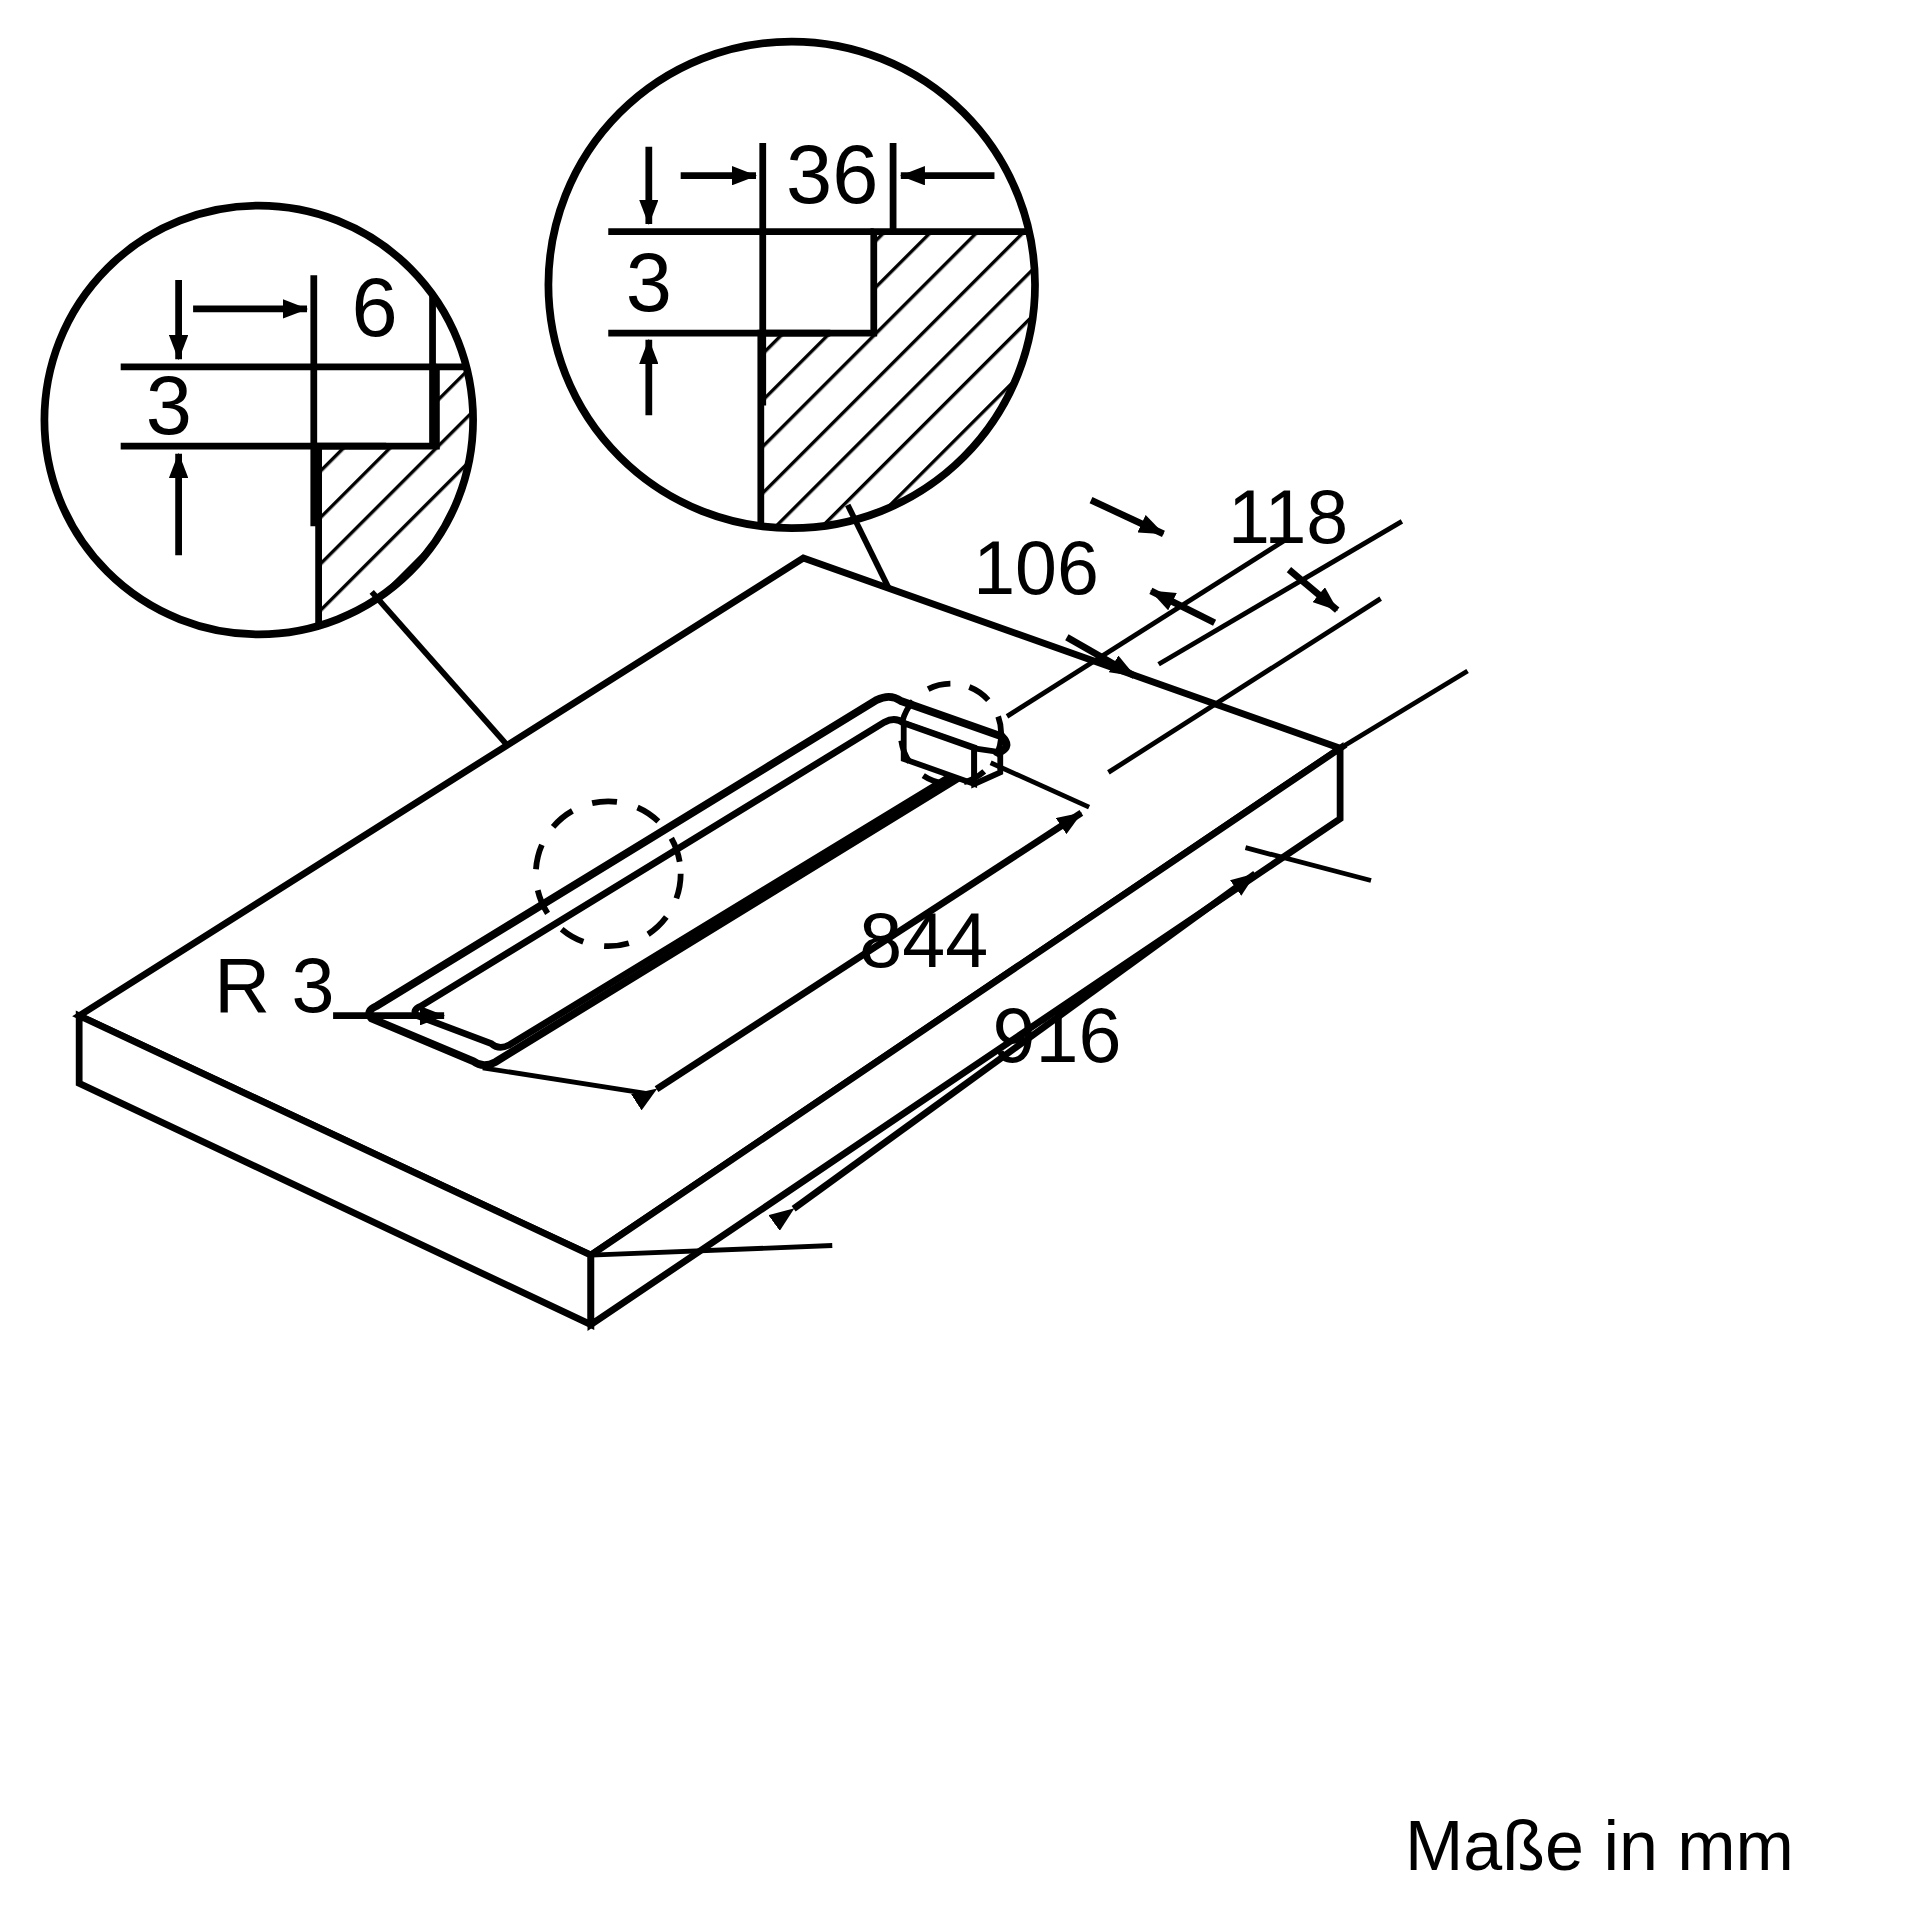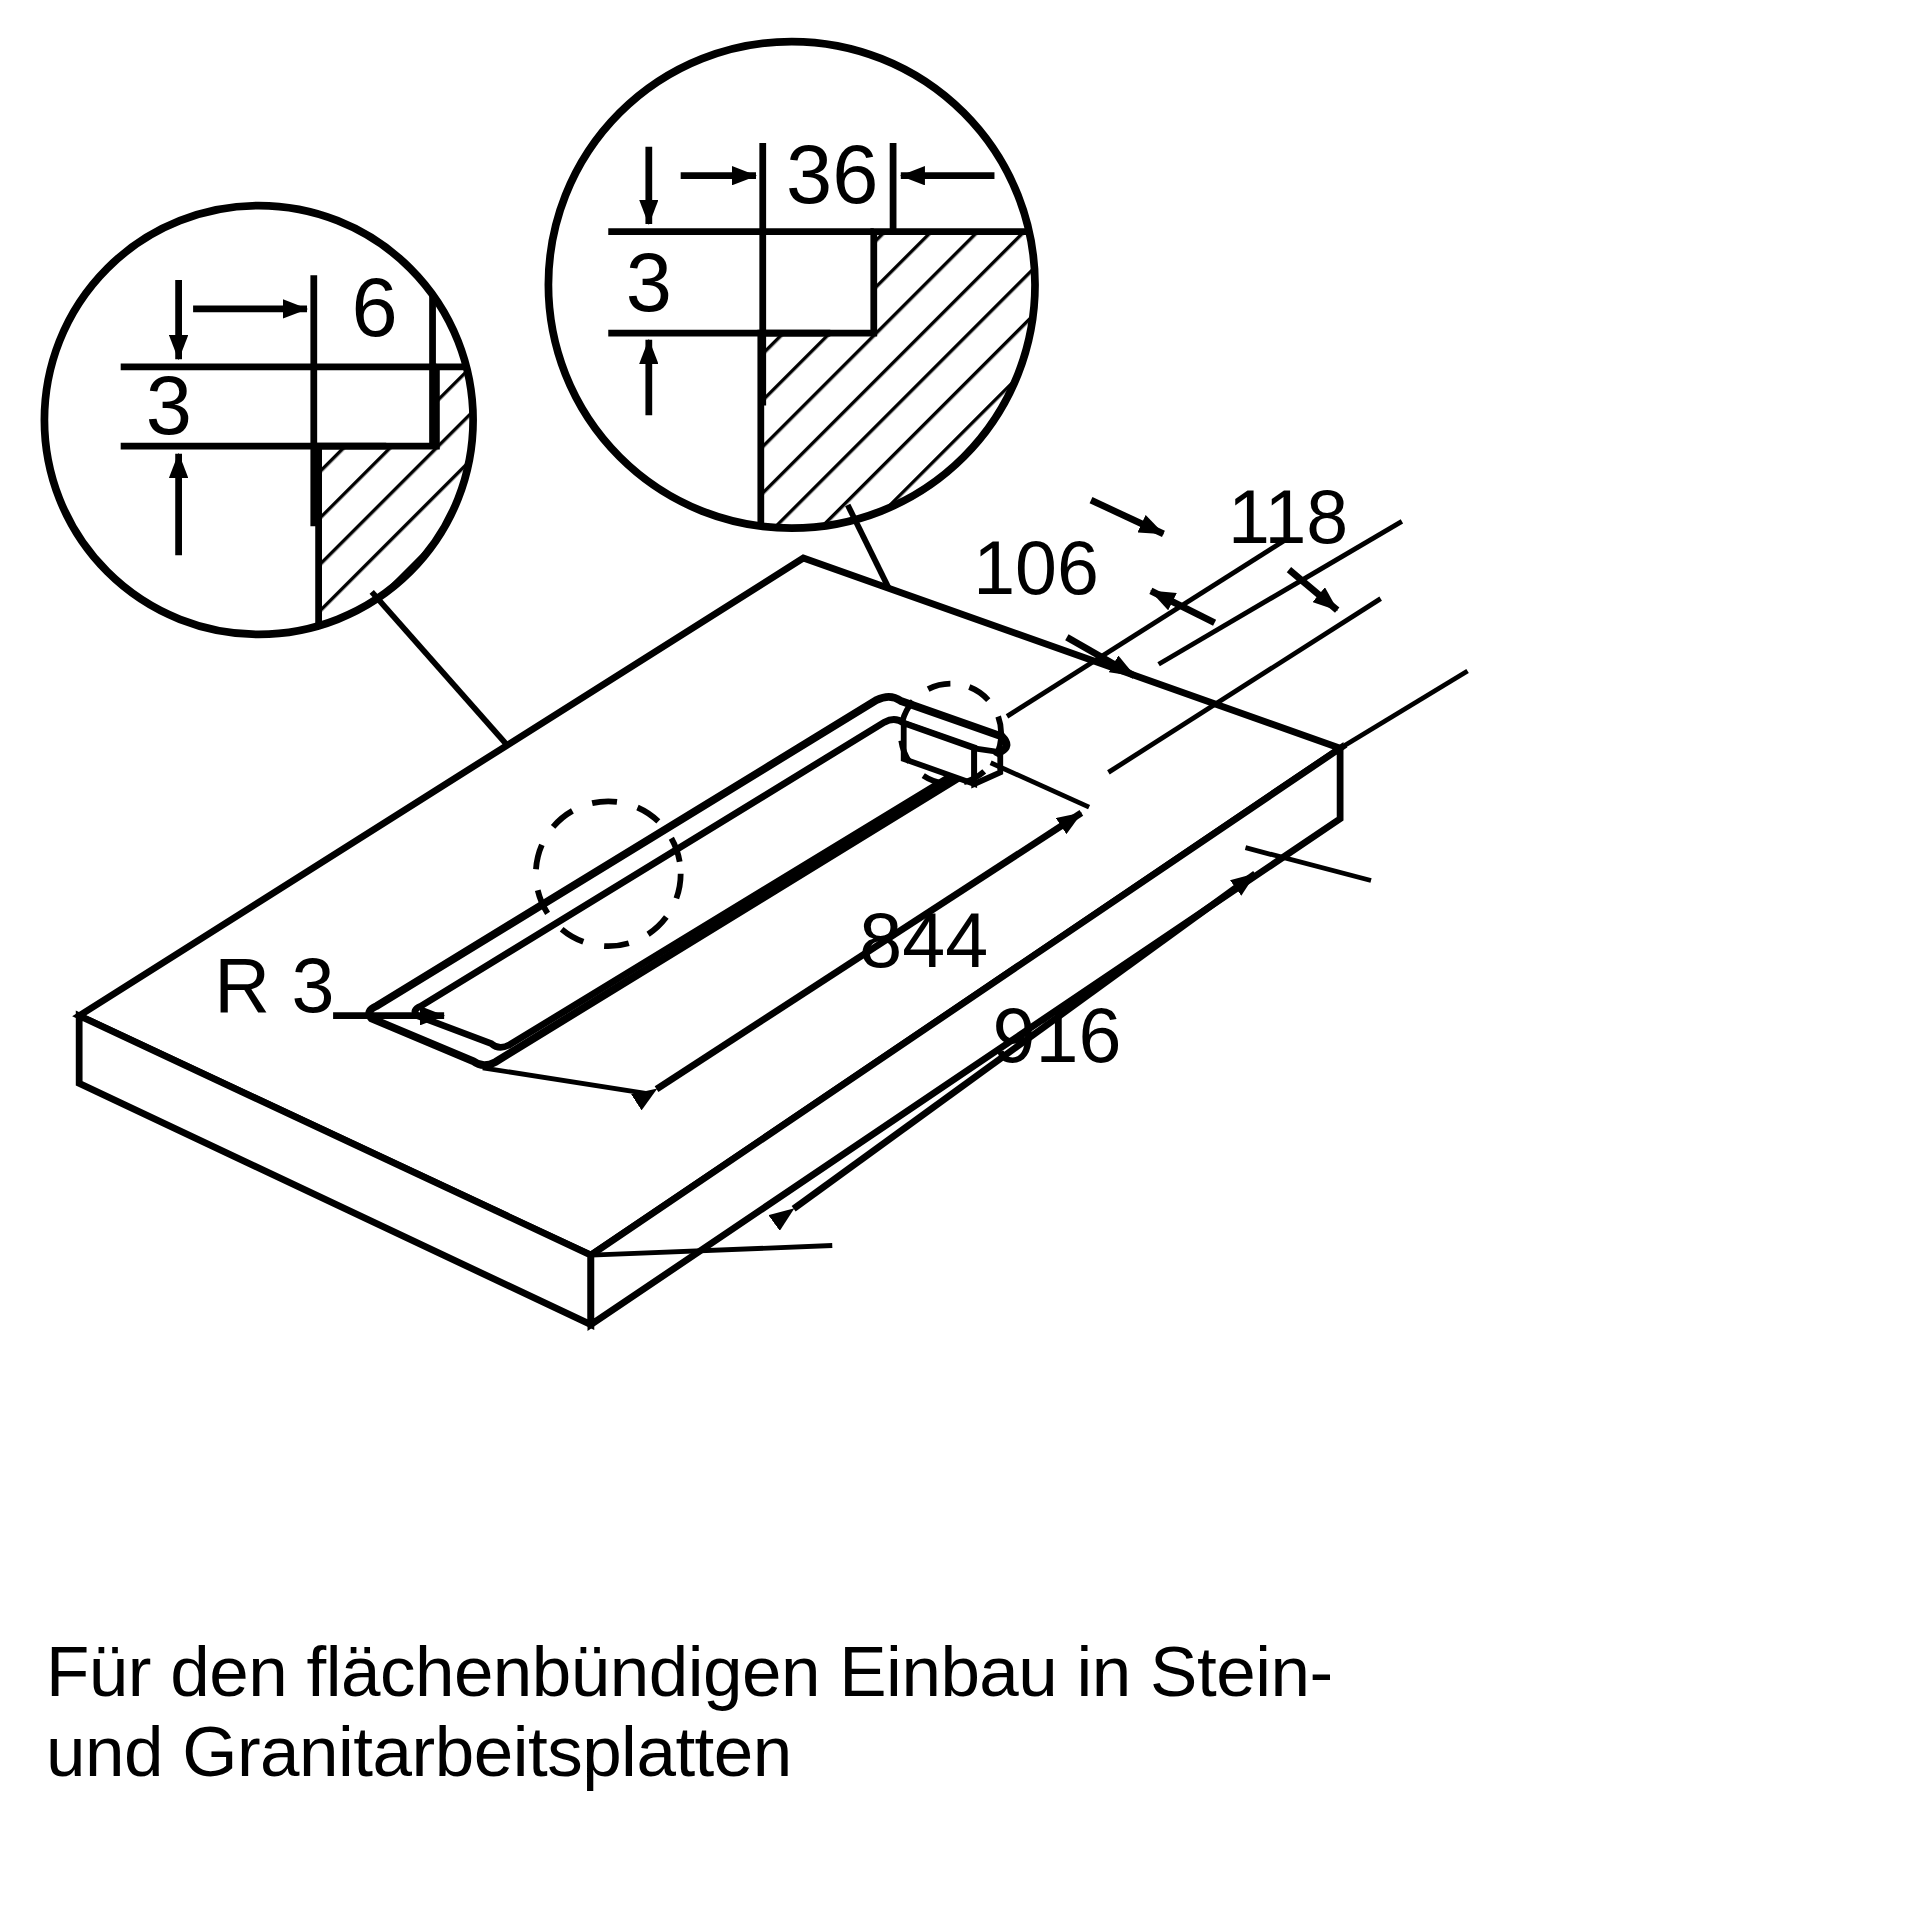--- a/index.html
+++ b/index.html
@@ -158,17 +158,16 @@
   </g>
 
   <text x="890" y="1002" font-size="80" fill="#000">844</text>
   <text x="1028" y="1100" font-size="80" fill="#000">916</text>
   <text x="1008" y="615" font-size="78" fill="#000">106</text>
   <text x="1272" y="562" font-size="78" fill="#000">118</text>
   <text x="222" y="1048" font-size="80" fill="#000">R 3</text>
 
 </svg>
 
-<div class="cap" id="caption">Für den flächenbündigen Einbau in Stein-
-und Granitarbeitsplatten</div>
+<div class="cap" id="units">Maße in mm</div>
 
 </div>
 
 
 </body></html>

